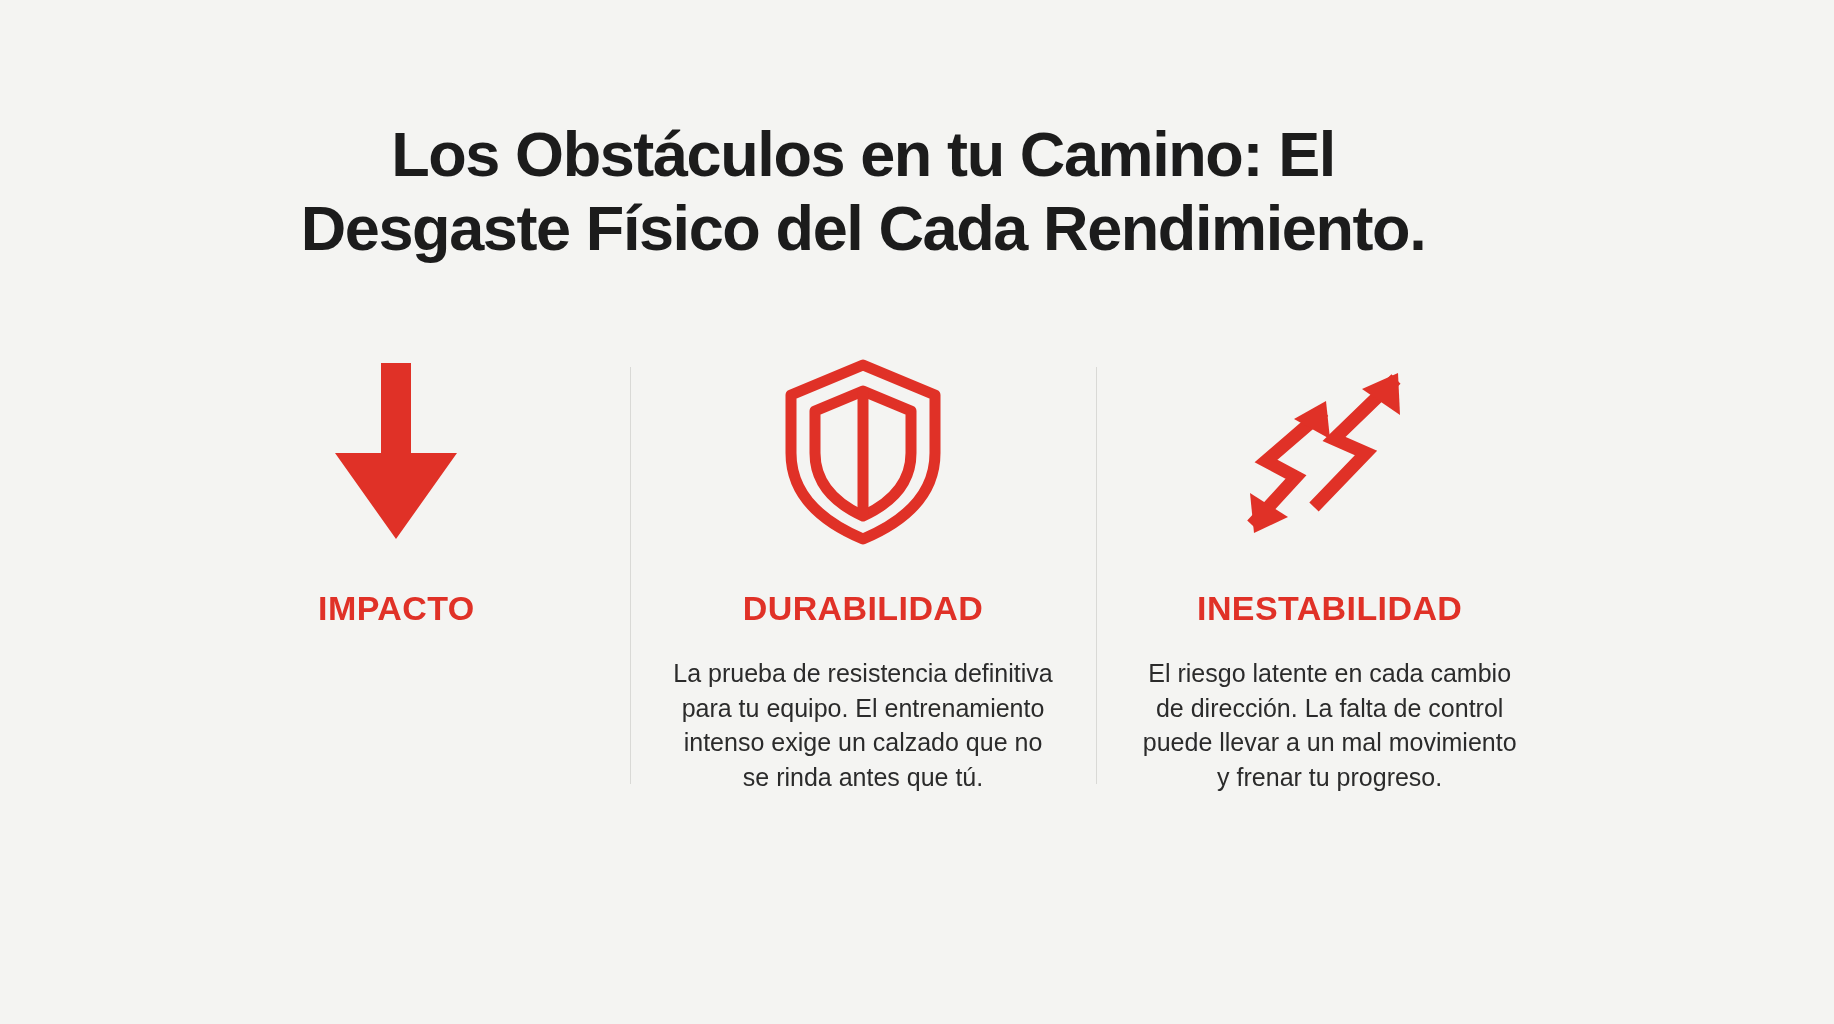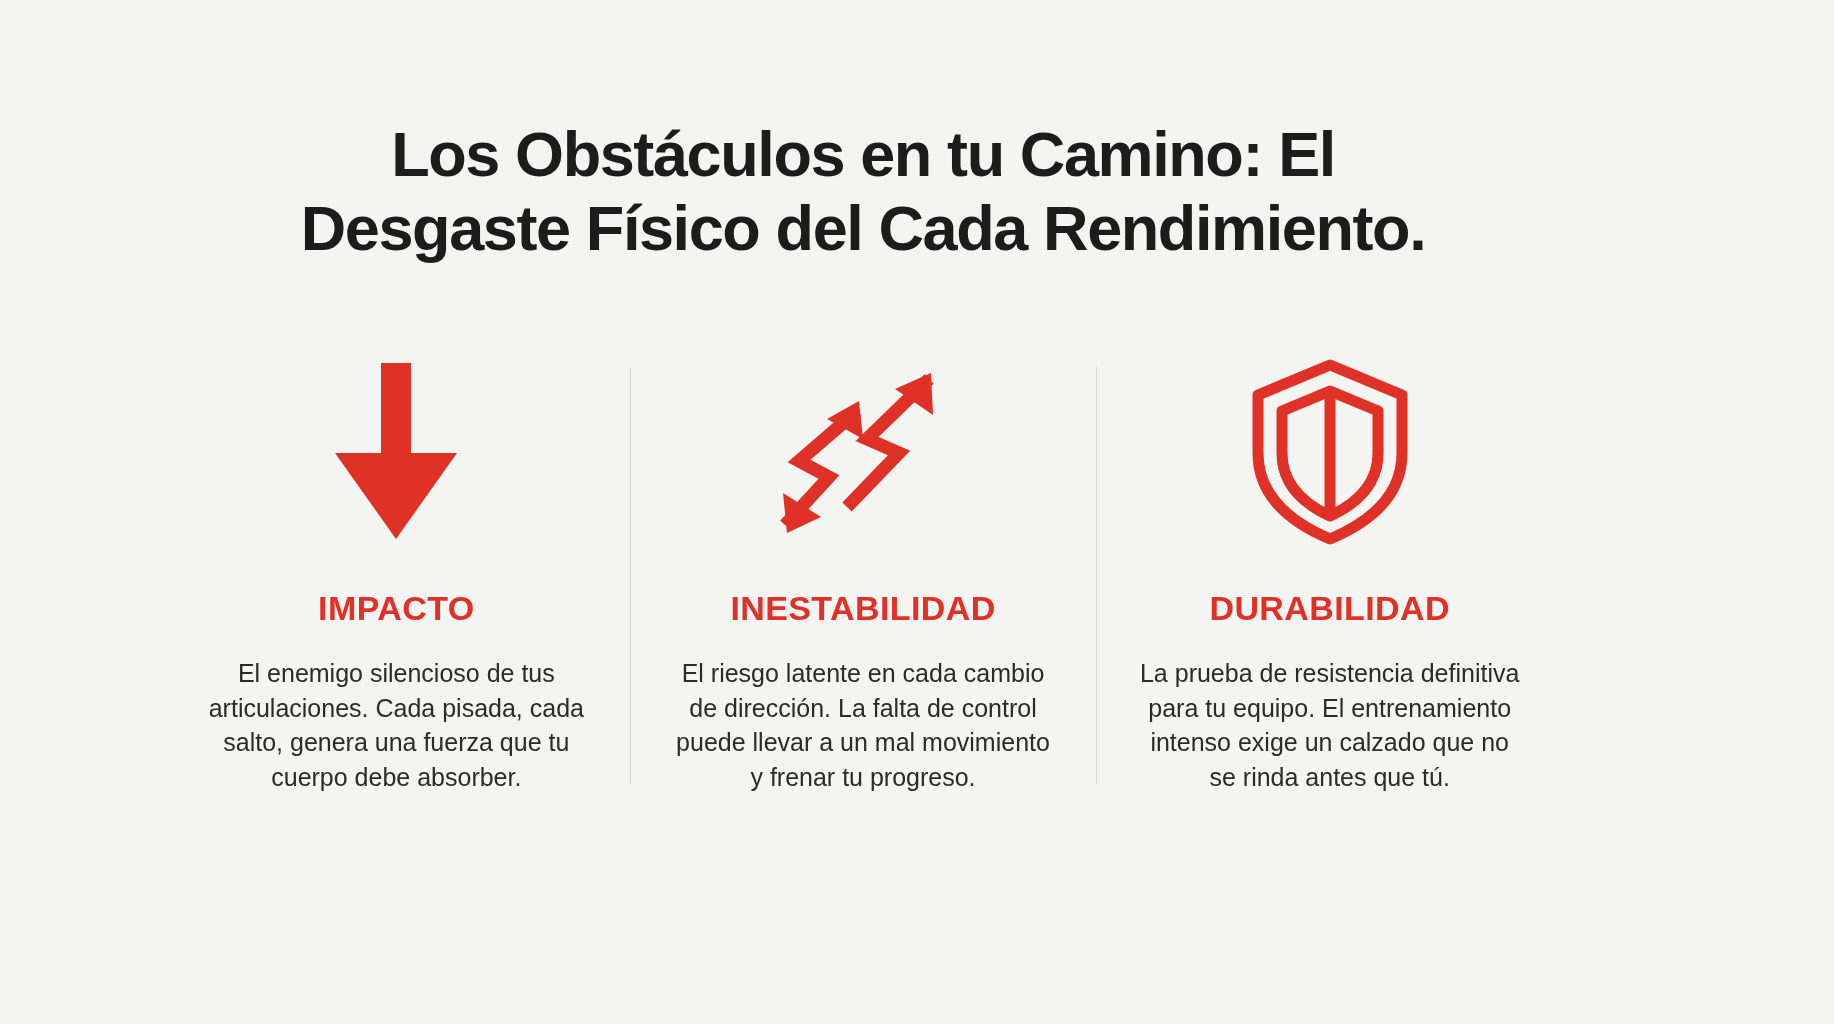--- a/index.html
+++ b/index.html
@@ -101,47 +101,46 @@
 
   <div class="columns">
 
     <div class="col">
       <div class="icon-wrap">
         <svg width="170" height="190" viewBox="0 0 170 190" aria-hidden="true">
           <path d="M70 6 L100 6 L100 96 L146 96 L85 182 L24 96 L70 96 Z" fill="#e03127"></path>
         </svg>
       </div>
       <div class="col-title">IMPACTO</div>
-      <div class="col-desc">El enemigo silencioso de tus articulaciones. Cada pisada, cada salto, genera una fuerza que tu cuerpo debe absorber.</div>
+    </div>
+
+    <div class="col">
+      <div class="icon-wrap">
+        <svg width="180" height="190" viewBox="0 0 180 190" aria-hidden="true">
+          <g fill="none" stroke="#e03127" stroke-width="11" stroke-linejoin="round">
+            <path d="M90 8 L162 38 L162 96 C162 140 128 166 90 182 C52 166 18 140 18 96 L18 38 Z"></path>
+            <path d="M90 34 L138 54 L138 96 C138 128 116 147 90 159 C64 147 42 128 42 96 L42 54 Z"></path>
+            <path d="M90 34 L90 159"></path>
+          </g>
+        </svg>
+      </div>
+      <div class="col-title">DURABILIDAD</div>
+      <div class="col-desc">La prueba de resistencia definitiva para tu equipo. El entrenamiento intenso exige un calzado que no se rinda antes que tú.</div>
     </div>
 
     <div class="col">
       <div class="icon-wrap">
         <svg width="200" height="190" viewBox="0 0 200 190" aria-hidden="true">
           <g fill="none" stroke="#e03127" stroke-width="13" stroke-linecap="butt" stroke-linejoin="miter">
             <path d="M22 168 L66 120 L36 104 L94 54"></path>
             <path d="M84 150 L136 96 L104 82 L166 22"></path>
           </g>
           <path d="M96 44 L100 82 L64 62 Z" fill="#e03127"></path>
           <path d="M168 16 L170 58 L132 32 Z" fill="#e03127"></path>
           <path d="M24 176 L20 136 L58 160 Z" fill="#e03127"></path>
         </svg>
       </div>
       <div class="col-title">INESTABILIDAD</div>
       <div class="col-desc">El riesgo latente en cada cambio de dirección. La falta de control puede llevar a un mal movimiento y frenar tu progreso.</div>
     </div>
 
-    <div class="col">
-      <div class="icon-wrap">
-        <svg width="180" height="190" viewBox="0 0 180 190" aria-hidden="true">
-          <g fill="none" stroke="#e03127" stroke-width="11" stroke-linejoin="round">
-            <path d="M90 8 L162 38 L162 96 C162 140 128 166 90 182 C52 166 18 140 18 96 L18 38 Z"></path>
-            <path d="M90 34 L138 54 L138 96 C138 128 116 147 90 159 C64 147 42 128 42 96 L42 54 Z"></path>
-            <path d="M90 34 L90 159"></path>
-          </g>
-        </svg>
-      </div>
-      <div class="col-title">DURABILIDAD</div>
-      <div class="col-desc">La prueba de resistencia definitiva para tu equipo. El entrenamiento intenso exige un calzado que no se rinda antes que tú.</div>
-    </div>
-
   </div>
 </div>
 
 </body></html>

